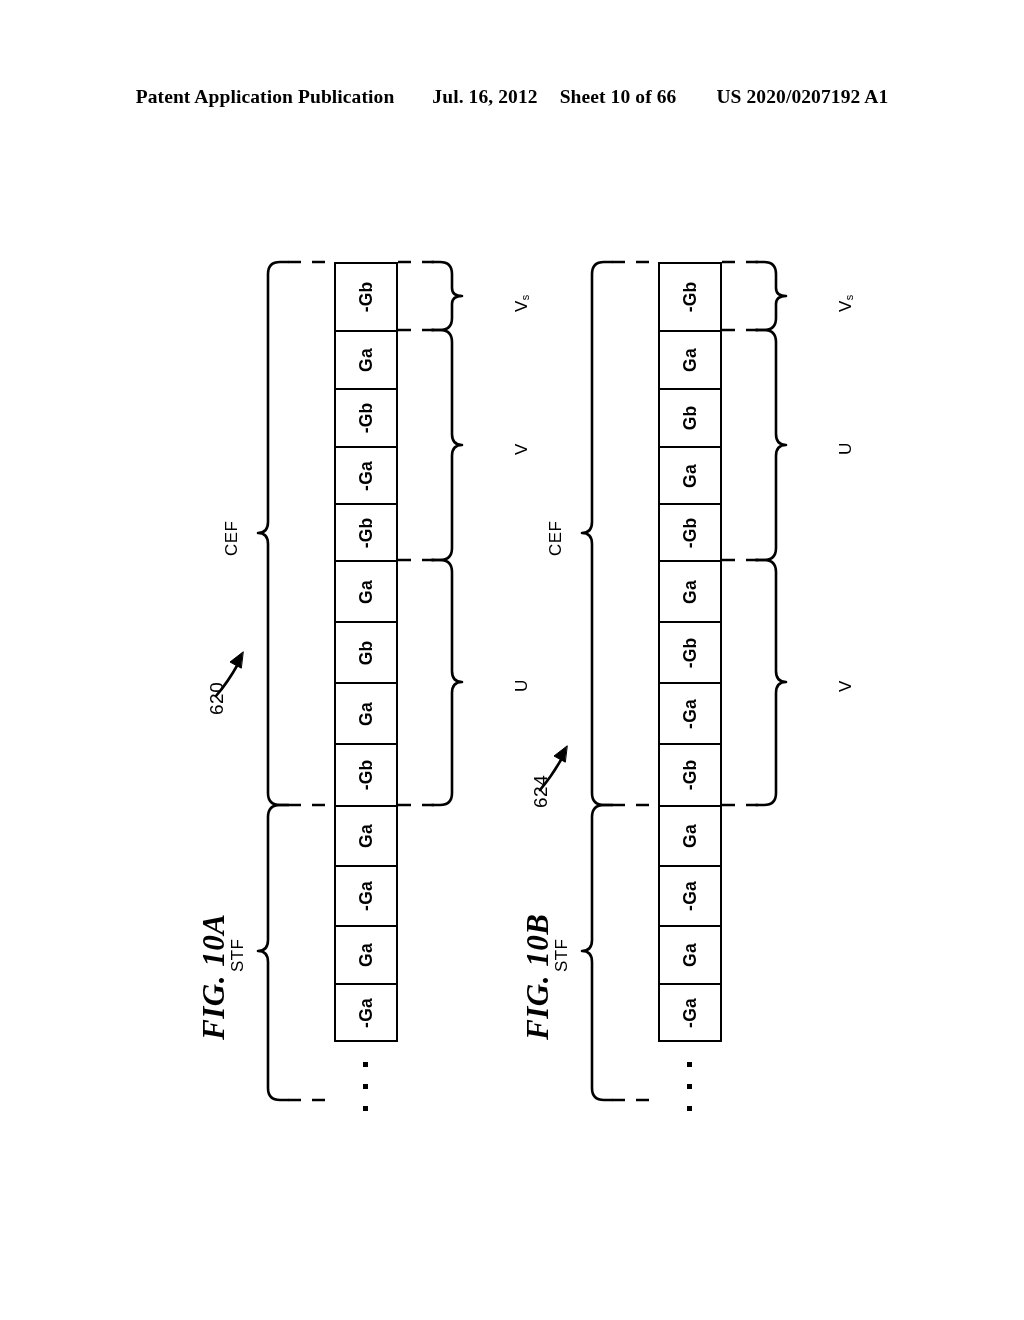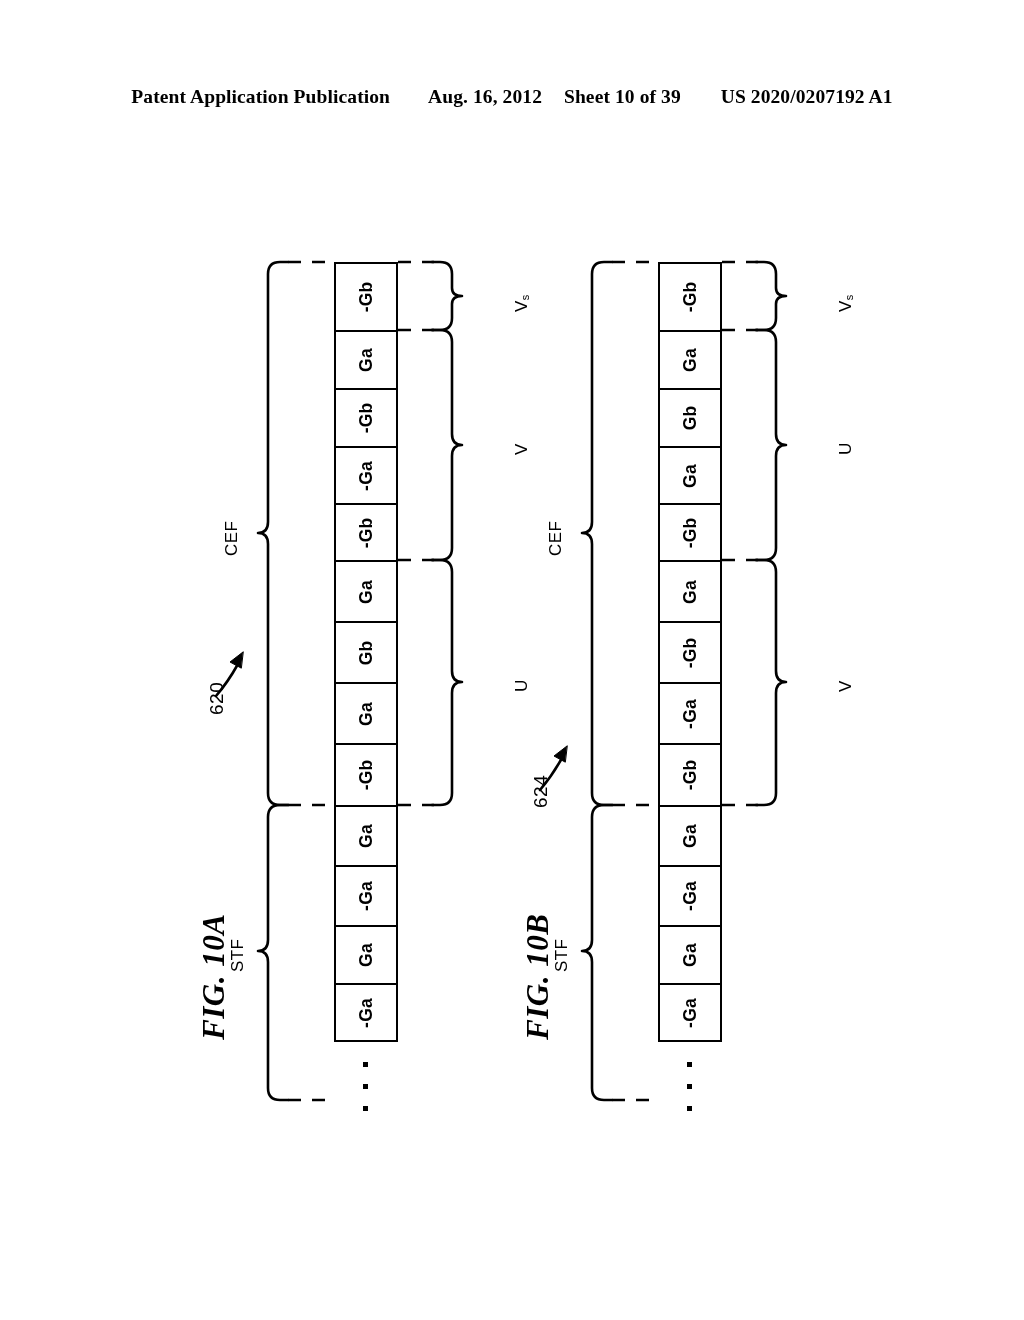--- a/index.html
+++ b/index.html
@@ -129,23 +129,23 @@
     height: 1320px;
     pointer-events: none;
   }
 </style>
 </head>
 <body>
 
 <div id="page-header">
   <span class="hdr-seg">Patent Application Publication</span>
   <span class="gap-a"></span>
-  <span class="hdr-seg">Aug. 16, 2012</span>
+  <span class="hdr-seg">Jul. 16, 2012</span>
   <span class="gap-b"></span>
-  <span class="hdr-seg">Sheet 10 of 39</span>
+  <span class="hdr-seg">Sheet 10 of 66</span>
   <span class="gap-c"></span>
   <span class="hdr-seg">US 2020/0207192 A1</span>
 </div>
 
 <div id="figure-area">
 
   <svg class="overlay" viewBox="0 0 1024 1320">
     <g fill="none" stroke="#000" stroke-width="2.6" stroke-linecap="round" stroke-linejoin="round">
 
       <path d="M 288 262 L 280 262 Q 268 262 268 274 L 268 522 Q 268 533 258 533 Q 268 533 268 544 L 268 793 Q 268 805 280 805 L 288 805"></path>

